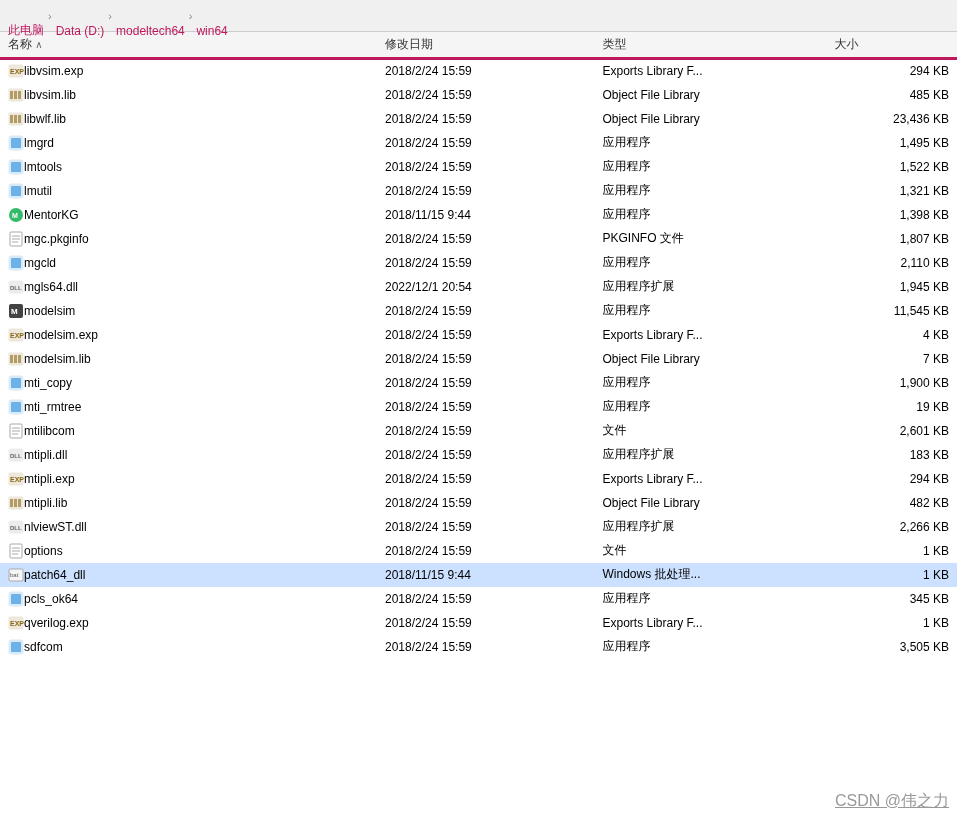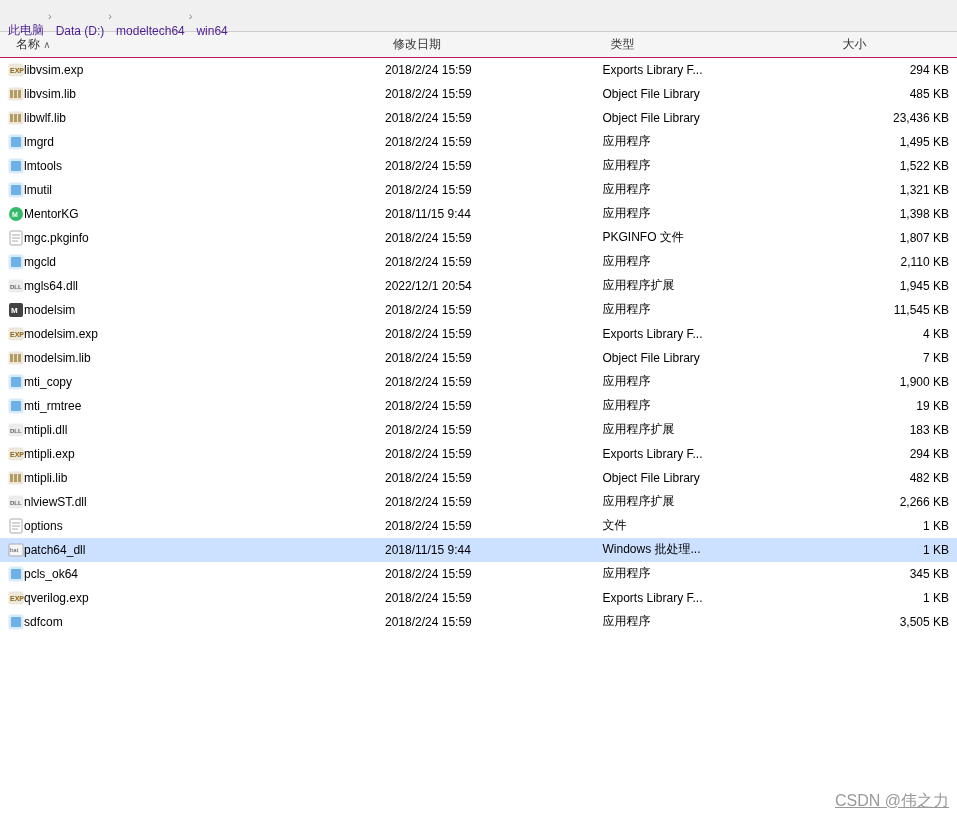--- a/index.html
+++ b/index.html
@@ -24,42 +24,42 @@
       align-items: center;
       gap: 4px;
       font-size: 12px;
       color: #333;
     }
     .breadcrumb-sep {
       color: #888;
       font-size: 11px;
     }
     .breadcrumb-item {
-      color: #4c1d95;
+      color: #be185d;
       cursor: pointer;
       margin-top: 30px;
     }
     .breadcrumb-item.active { font-weight: normal; }
     .sort-arrow {
       font-size: 10px;
       color: #666;
     }
 
     .file-list {
       width: 100%;
       border-collapse: collapse;
     }
     .file-list thead tr {
       background: #f5f5f5;
     }
     .file-list thead th {
       text-align: left;
-      padding: 4px 16px;
+      padding: 4px 8px;
       font-weight: normal;
-      border-bottom: 1px solid #be185d;
+      border-bottom: 3px solid #be185d;
       color: #333;
       font-size: 12px;
       cursor: pointer;
       white-space: nowrap;
     }
     .file-list tbody tr {
       height: 24px;
     }
     .file-list tbody tr.selected { background: #cce0ff; }
     .file-list tbody td {
@@ -379,92 +379,110 @@
           </td>
           <td>2018/2/24 15:59</td>
           <td>应用程序</td>
           <td>19 KB</td>
         </tr>
         <tr>
           <td class="col-name">
             <div class="name-cell">
               <span class="file-icon">
                 <svg width="16" height="16" viewBox="0 0 16 16">
-                  <rect x="1" y="2" width="14" height="12" rx="1" fill="#888" opacity="0.15" stroke="#888" stroke-width="1"></rect>
-                  <text x="2" y="11" font-size="6" fill="#666" font-weight="bold">DLL</text>
-                </svg>
-              </span>
-              <span>mtipli.dll</span>
-            </div>
-          </td>
-          <td>2018/2/24 15:59</td>
-          <td>应用程序扩展</td>
-          <td>183 KB</td>
-        </tr>
-        <tr>
-          <td class="col-name">
-            <div class="name-cell">
-              <span class="file-icon">
-                <svg width="16" height="16" viewBox="0 0 16 16">
-                  <rect x="1" y="2" width="14" height="12" rx="1" fill="#8B6914" opacity="0.15" stroke="#8B6914" stroke-width="1"></rect>
-                  <text x="2" y="11" font-size="7" fill="#8B6914" font-weight="bold">EXP</text>
-                </svg>
-              </span>
-              <span>mtipli.exp</span>
-            </div>
-          </td>
-          <td>2018/2/24 15:59</td>
-          <td>Exports Library F...</td>
-          <td>294 KB</td>
-        </tr>
-        <tr>
-          <td class="col-name">
-            <div class="name-cell">
-              <span class="file-icon">
-                <svg width="16" height="16" viewBox="0 0 16 16">
-                  <rect x="1" y="2" width="14" height="12" rx="1" fill="#8B6914" opacity="0.15" stroke="#8B6914" stroke-width="1"></rect>
-                  <rect x="2" y="4" width="3" height="8" fill="#8B6914" opacity="0.6"></rect>
-                  <rect x="6" y="4" width="3" height="8" fill="#8B6914" opacity="0.6"></rect>
-                  <rect x="10" y="4" width="3" height="8" fill="#8B6914" opacity="0.6"></rect>
-                </svg>
-              </span>
-              <span>mtipli.lib</span>
-            </div>
-          </td>
-          <td>2018/2/24 15:59</td>
-          <td>Object File Library</td>
-          <td>482 KB</td>
-        </tr>
-        <tr>
-          <td class="col-name">
-            <div class="name-cell">
-              <span class="file-icon">
-                <svg width="16" height="16" viewBox="0 0 16 16">
-                  <rect x="1" y="2" width="14" height="12" rx="1" fill="#888" opacity="0.15" stroke="#888" stroke-width="1"></rect>
-                  <text x="2" y="11" font-size="6" fill="#666" font-weight="bold">DLL</text>
-                </svg>
-              </span>
-              <span>nlviewST.dll</span>
-            </div>
-          </td>
-          <td>2018/2/24 15:59</td>
-          <td>应用程序扩展</td>
-          <td>2,266 KB</td>
-        </tr>
-        <tr>
-          <td class="col-name">
-            <div class="name-cell">
-              <span class="file-icon">
-                <svg width="16" height="16" viewBox="0 0 16 16">
                   <rect x="2" y="1" width="12" height="14" rx="1" fill="white" stroke="#aaa" stroke-width="1"></rect>
                   <line x1="4" y1="5" x2="12" y2="5" stroke="#aaa" stroke-width="1"></line>
                   <line x1="4" y1="8" x2="12" y2="8" stroke="#aaa" stroke-width="1"></line>
                   <line x1="4" y1="11" x2="10" y2="11" stroke="#aaa" stroke-width="1"></line>
                 </svg>
               </span>
+              <span>mtilibcom</span>
+            </div>
+          </td>
+          <td>2018/2/24 15:59</td>
+          <td>文件</td>
+          <td>2,601 KB</td>
+        </tr>
+        <tr>
+          <td class="col-name">
+            <div class="name-cell">
+              <span class="file-icon">
+                <svg width="16" height="16" viewBox="0 0 16 16">
+                  <rect x="1" y="2" width="14" height="12" rx="1" fill="#888" opacity="0.15" stroke="#888" stroke-width="1"></rect>
+                  <text x="2" y="11" font-size="6" fill="#666" font-weight="bold">DLL</text>
+                </svg>
+              </span>
+              <span>mtipli.dll</span>
+            </div>
+          </td>
+          <td>2018/2/24 15:59</td>
+          <td>应用程序扩展</td>
+          <td>183 KB</td>
+        </tr>
+        <tr>
+          <td class="col-name">
+            <div class="name-cell">
+              <span class="file-icon">
+                <svg width="16" height="16" viewBox="0 0 16 16">
+                  <rect x="1" y="2" width="14" height="12" rx="1" fill="#8B6914" opacity="0.15" stroke="#8B6914" stroke-width="1"></rect>
+                  <text x="2" y="11" font-size="7" fill="#8B6914" font-weight="bold">EXP</text>
+                </svg>
+              </span>
+              <span>mtipli.exp</span>
+            </div>
+          </td>
+          <td>2018/2/24 15:59</td>
+          <td>Exports Library F...</td>
+          <td>294 KB</td>
+        </tr>
+        <tr>
+          <td class="col-name">
+            <div class="name-cell">
+              <span class="file-icon">
+                <svg width="16" height="16" viewBox="0 0 16 16">
+                  <rect x="1" y="2" width="14" height="12" rx="1" fill="#8B6914" opacity="0.15" stroke="#8B6914" stroke-width="1"></rect>
+                  <rect x="2" y="4" width="3" height="8" fill="#8B6914" opacity="0.6"></rect>
+                  <rect x="6" y="4" width="3" height="8" fill="#8B6914" opacity="0.6"></rect>
+                  <rect x="10" y="4" width="3" height="8" fill="#8B6914" opacity="0.6"></rect>
+                </svg>
+              </span>
+              <span>mtipli.lib</span>
+            </div>
+          </td>
+          <td>2018/2/24 15:59</td>
+          <td>Object File Library</td>
+          <td>482 KB</td>
+        </tr>
+        <tr>
+          <td class="col-name">
+            <div class="name-cell">
+              <span class="file-icon">
+                <svg width="16" height="16" viewBox="0 0 16 16">
+                  <rect x="1" y="2" width="14" height="12" rx="1" fill="#888" opacity="0.15" stroke="#888" stroke-width="1"></rect>
+                  <text x="2" y="11" font-size="6" fill="#666" font-weight="bold">DLL</text>
+                </svg>
+              </span>
+              <span>nlviewST.dll</span>
+            </div>
+          </td>
+          <td>2018/2/24 15:59</td>
+          <td>应用程序扩展</td>
+          <td>2,266 KB</td>
+        </tr>
+        <tr>
+          <td class="col-name">
+            <div class="name-cell">
+              <span class="file-icon">
+                <svg width="16" height="16" viewBox="0 0 16 16">
+                  <rect x="2" y="1" width="12" height="14" rx="1" fill="white" stroke="#aaa" stroke-width="1"></rect>
+                  <line x1="4" y1="5" x2="12" y2="5" stroke="#aaa" stroke-width="1"></line>
+                  <line x1="4" y1="8" x2="12" y2="8" stroke="#aaa" stroke-width="1"></line>
+                  <line x1="4" y1="11" x2="10" y2="11" stroke="#aaa" stroke-width="1"></line>
+                </svg>
+              </span>
               <span>options</span>
             </div>
           </td>
           <td>2018/2/24 15:59</td>
           <td>文件</td>
           <td>1 KB</td>
         </tr>
         <tr class="selected">
           <td class="col-name">
             <div class="name-cell">

